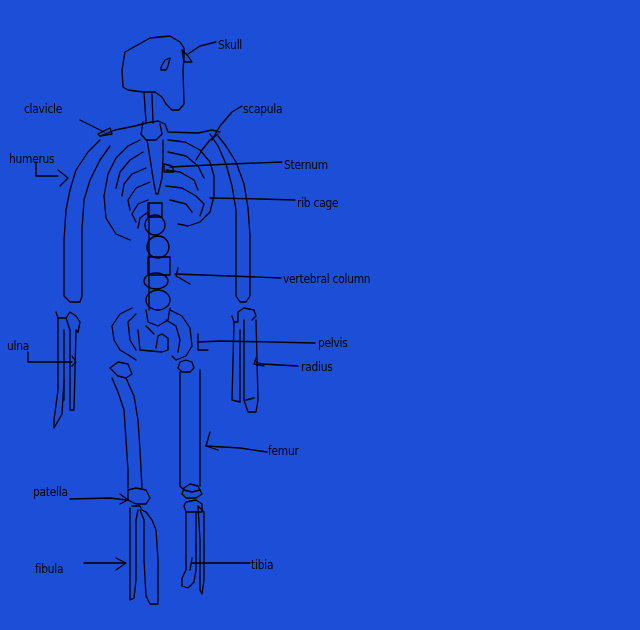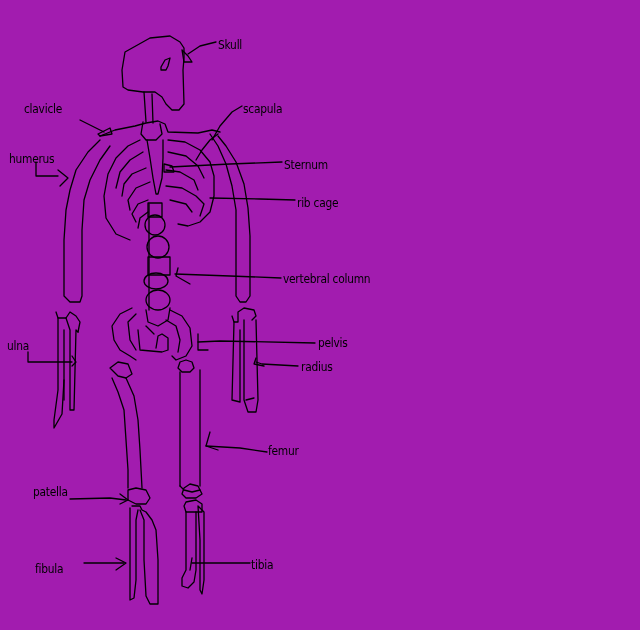--- a/index.html
+++ b/index.html
@@ -1,16 +1,16 @@
 <!DOCTYPE html>
 <html><head>
   <meta charset="utf-8">
   <style>
     html, body { margin: 0; padding: 0; background: #ffffff; }
-    #canvas { position: relative; width: 640px; height: 630px; background: #a21caf; overflow: hidden; }
+    #canvas { position: relative; width: 640px; height: 630px; background: #1d4ed8; overflow: hidden; }
     svg.drawing { position: absolute; left: 0; top: 0; width: 640px; height: 630px; }
     svg.drawing path, svg.drawing line, svg.drawing polyline, svg.drawing polygon, svg.drawing ellipse, svg.drawing rect {
       fill: none; stroke: #000000; stroke-width: 1.3; stroke-linejoin: round; stroke-linecap: round;
     }
     .label {
       position: absolute;
       font-family: "DejaVu Sans", sans-serif;
       font-size: 13px;
       color: #000000;
       letter-spacing: -0.3px;

